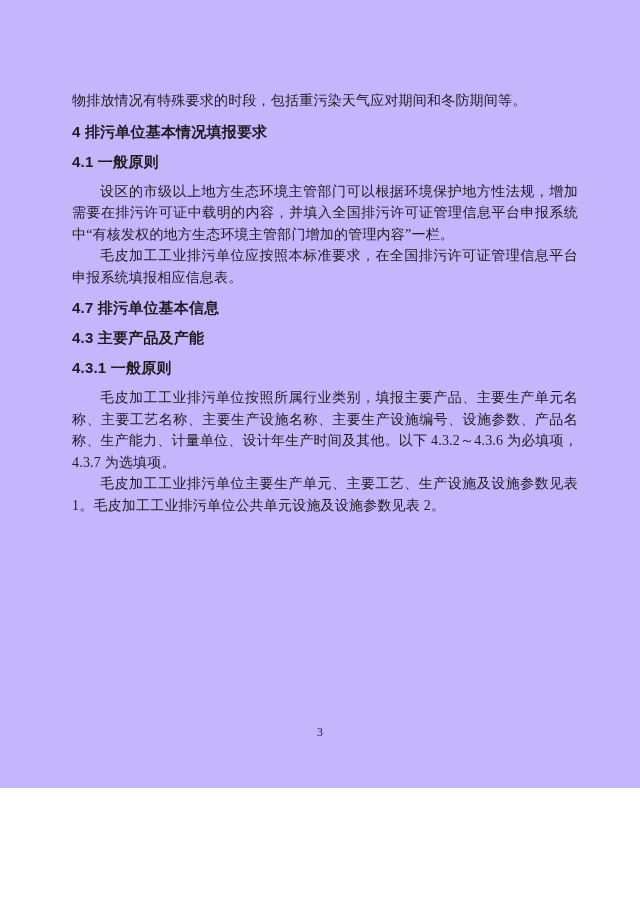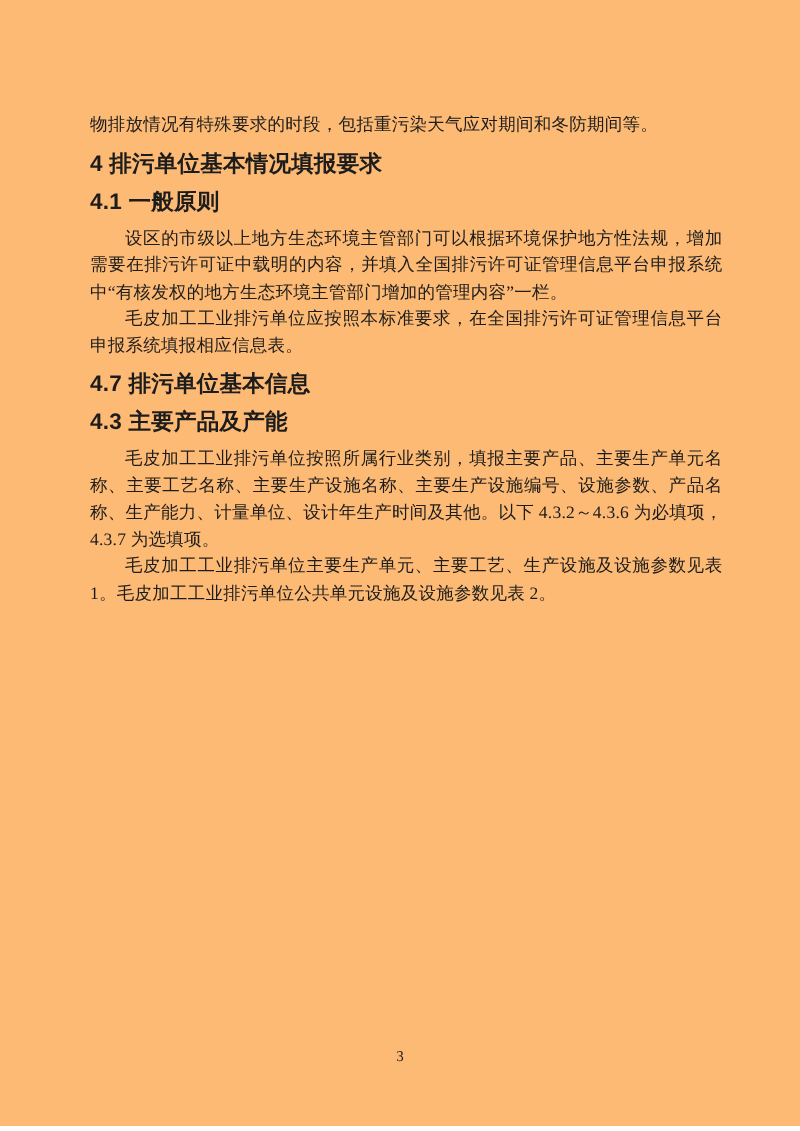--- a/index.html
+++ b/index.html
@@ -3,22 +3,22 @@
 <meta charset="utf-8">
 <style>
   html, body {
     margin: 0;
     padding: 0;
     background: #ffffff;
   }
   .page {
     position: relative;
     width: 640px;
-    height: 901px;
-    background: #fdba74;
+    height: 788px;
+    background: #c4b5fd;
     box-sizing: border-box;
     overflow: hidden;
     font-family: "Liberation Serif", "DejaVu Serif", serif;
     color: #1c1c1c;
     text-decoration: underline;
   }
   .content {
     position: absolute;
     left: 72px;
     top: 90px;
@@ -31,21 +31,21 @@
     text-indent: 2em;
     margin: 0;
     letter-spacing: 0.2px;
   }
   .para.no-indent {
     text-indent: 0;
   }
   .heading {
     font-family: "Liberation Sans", "DejaVu Sans", sans-serif;
     font-weight: bold;
-    font-size: 18px;
+    font-size: 15px;
     line-height: 21px;
     margin: 9px 0 9px 0;
     text-indent: 0;
     letter-spacing: 0.2px;
   }
   .footer {
     position: absolute;
     left: 0;
     bottom: 48px;
     width: 100%;
@@ -59,17 +59,18 @@
 
 <div class="page">
   <div class="content">
     <p class="para no-indent">物排放情况有特殊要求的时段，包括重污染天气应对期间和冬防期间等。</p>
     <p class="heading">4 排污单位基本情况填报要求</p>
     <p class="heading">4.1 一般原则</p>
     <p class="para">设区的市级以上地方生态环境主管部门可以根据环境保护地方性法规，增加需要在排污许可证中载明的内容，并填入全国排污许可证管理信息平台申报系统中“有核发权的地方生态环境主管部门增加的管理内容”一栏。</p>
     <p class="para">毛皮加工工业排污单位应按照本标准要求，在全国排污许可证管理信息平台申报系统填报相应信息表。</p>
     <p class="heading">4.7 排污单位基本信息</p>
     <p class="heading">4.3 主要产品及产能</p>
+    <p class="heading">4.3.1 一般原则</p>
     <p class="para">毛皮加工工业排污单位按照所属行业类别，填报主要产品、主要生产单元名称、主要工艺名称、主要生产设施名称、主要生产设施编号、设施参数、产品名称、生产能力、计量单位、设计年生产时间及其他。以下 4.3.2～4.3.6 为必填项，4.3.7 为选填项。</p>
     <p class="para">毛皮加工工业排污单位主要生产单元、主要工艺、生产设施及设施参数见表 1。毛皮加工工业排污单位公共单元设施及设施参数见表 2。</p>
   </div>
   <div class="footer">3</div>
 </div>
 
 </body></html>

